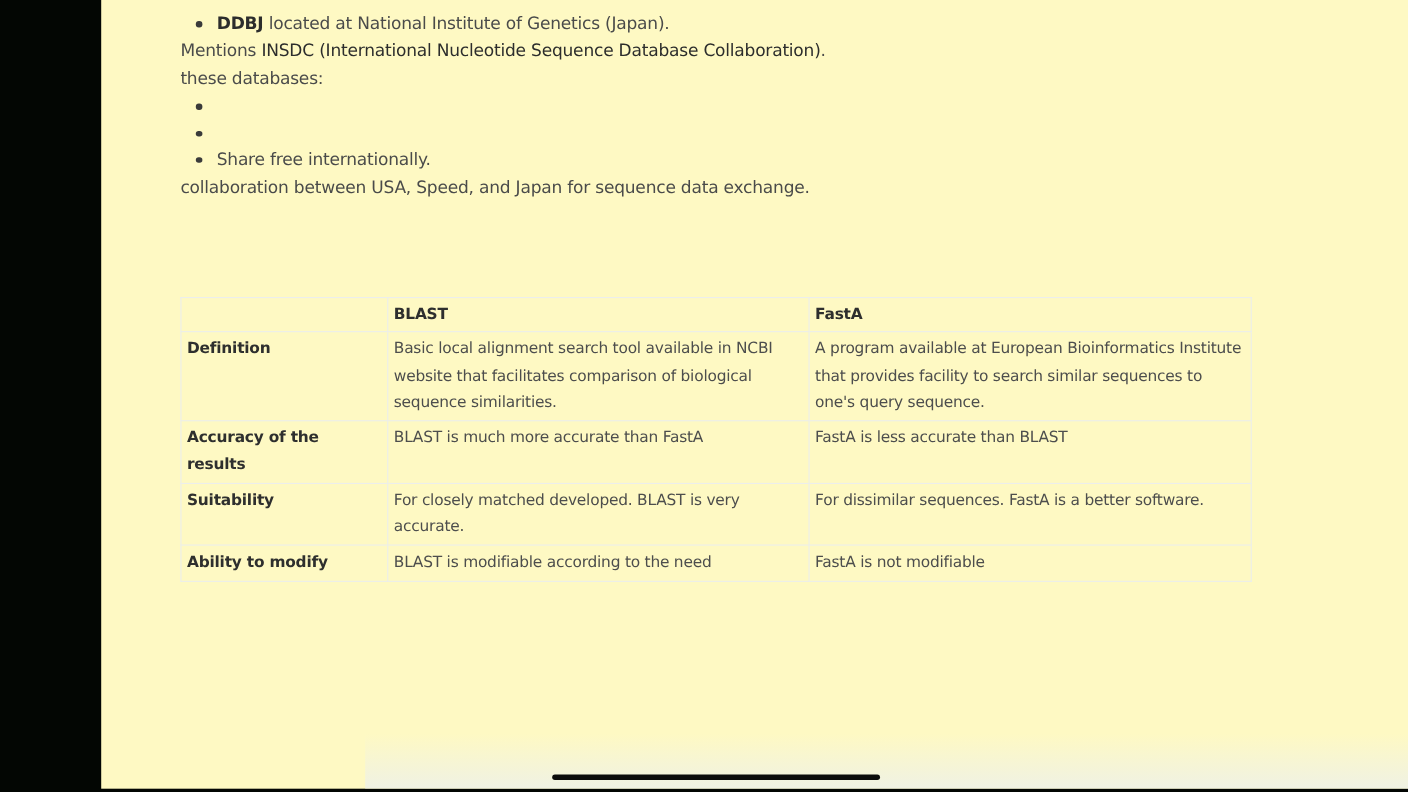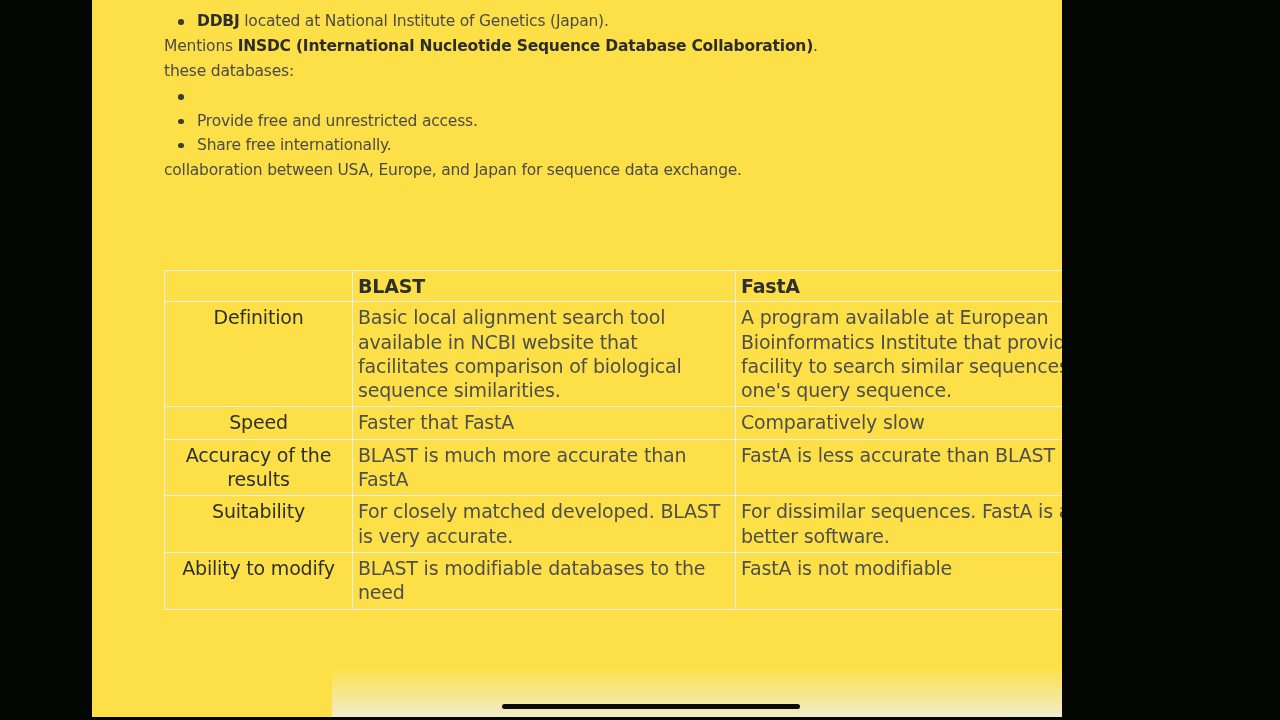--- a/index.html
+++ b/index.html
@@ -3,22 +3,22 @@
   <meta charset="utf-8">
   <style>
     html, body { margin: 0; padding: 0; }
     body {
       width: 1280px; height: 720px; overflow: hidden;
       background: #030603;
       font-family: "DejaVu Sans", "Liberation Sans", sans-serif;
       position: relative;
     }
     .page {
-      position: absolute; left: 92px; top: 0; width: 970px; height: 717px;
-      background: #fde047;
+      position: absolute; left: 92px; top: 0; width: 1188px; height: 717px;
+      background: #fef9c3;
       overflow: hidden;
     }
     .bottom-fade {
       position: absolute; left: 240px; right: 0; bottom: 0; height: 50px;
       background: linear-gradient(to bottom, rgba(240,244,240,0), rgba(236,240,236,0.8));
     }
     .content {
       position: absolute; left: 72px; top: 9px; width: 980px;
       color: #4a4b4a; font-size: 15.5px; letter-spacing: -0.2px;
     }
@@ -26,33 +26,33 @@
     .bullets li {
       position: relative; padding-left: 33px; height: 24.3px; line-height: 24px;
     }
     .bullets li .dot {
       position: absolute; left: 14px; top: 10px; width: 5.5px; height: 5.5px;
       border-radius: 50%; background: #3a3b3a;
     }
     .para { height: 25px; line-height: 25px; }
     .para.tall { height: 26px; line-height: 26px; }
     b, .strong { color: #2c2d2c; font-weight: bold; }
-    .b-inline { font-weight: 700; color: #2c2d2c; }
+    .b-inline { font-weight: 400; color: #2c2d2c; }
 
     table.cmp {
       position: absolute; left: 72px; top: 270px;
       width: 973px; border-collapse: collapse; table-layout: fixed;
-      font-size: 19px; color: #4d4e4d; letter-spacing: -0.2px;
+      font-size: 14px; color: #4d4e4d; letter-spacing: -0.2px;
     }
     table.cmp td, table.cmp th {
       border: 1px solid #eceeec; vertical-align: top;
       padding: 3px 5px 4px 5px; line-height: 24.3px; text-align: left;
     }
     table.cmp th { font-weight: 600; color: #2e2f2e; padding-top: 3px; padding-bottom: 3px; }
-    table.cmp td.rowhead { font-weight: 400; color: #2e2f2e; text-align: center; }
+    table.cmp td.rowhead { font-weight: 700; color: #2e2f2e; }
     col.c1 { width: 188px; } col.c2 { width: 383px; } col.c3 { width: 402px; }
 
     .home-indicator {
       position: absolute; left: 502px; top: 704px; width: 298px; height: 5px;
       border-radius: 3px; background: #0b0c0b;
     }
   </style>
 </head>
 <body>
 
@@ -60,24 +60,24 @@
   <div class="bottom-fade"></div>
 
   <div class="content">
     <ul class="bullets">
       <li><span class="dot"></span><b>DDBJ</b><span> located at National Institute of Genetics (Japan).</span></li>
     </ul>
     <div class="para tall"><span>Mentions </span><span class="b-inline">INSDC (International Nucleotide Sequence Database Collaboration)</span><span>.</span></div>
     <div class="para">these databases:</div>
     <ul class="bullets">
       <li><span class="dot"></span></li>
-      <li><span class="dot"></span><span>Provide free and unrestricted access.</span></li>
+      <li><span class="dot"></span></li>
       <li><span class="dot"></span><span>Share free internationally.</span></li>
     </ul>
-    <div class="para tall">collaboration between USA, Europe, and Japan for sequence data exchange.</div>
+    <div class="para tall">collaboration between USA, Speed, and Japan for sequence data exchange.</div>
   </div>
 
   <table class="cmp">
     <colgroup>
         <col class="c1">
         <col class="c2">
         <col class="c3">
       </colgroup>
     <thead>
       <tr>
@@ -86,36 +86,31 @@
         <th>FastA</th>
       </tr>
     </thead>
     <tbody>
       <tr>
         <td class="rowhead">Definition</td>
         <td>Basic local alignment search tool available in NCBI website that facilitates comparison of biological sequence similarities.</td>
         <td>A program available at European Bioinformatics Institute that provides facility to search similar sequences to one's query sequence.</td>
       </tr>
       <tr>
-        <td class="rowhead">Speed</td>
-        <td>Faster that FastA</td>
-        <td>Comparatively slow</td>
-      </tr>
-      <tr>
         <td class="rowhead">Accuracy of the results</td>
         <td>BLAST is much more accurate than FastA</td>
         <td>FastA is less accurate than BLAST</td>
       </tr>
       <tr>
         <td class="rowhead">Suitability</td>
         <td>For closely matched developed. BLAST is very accurate.</td>
         <td>For dissimilar sequences. FastA is a better software.</td>
       </tr>
       <tr>
         <td class="rowhead">Ability to modify</td>
-        <td>BLAST is modifiable databases to the need</td>
+        <td>BLAST is modifiable according to the need</td>
         <td>FastA is not modifiable</td>
       </tr>
     </tbody>
   </table>
 </div>
 
 <div class="home-indicator"></div>
 
 </body></html>

